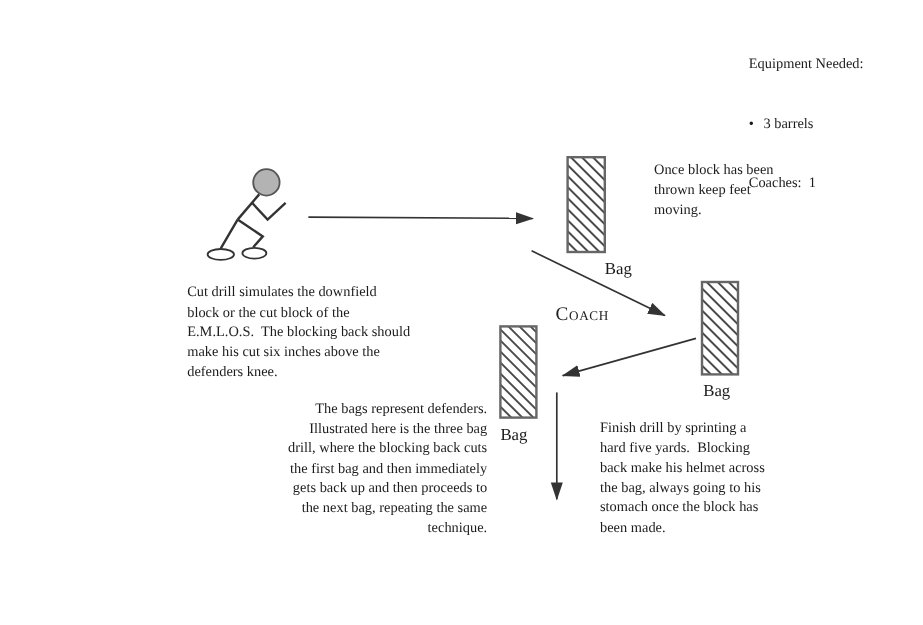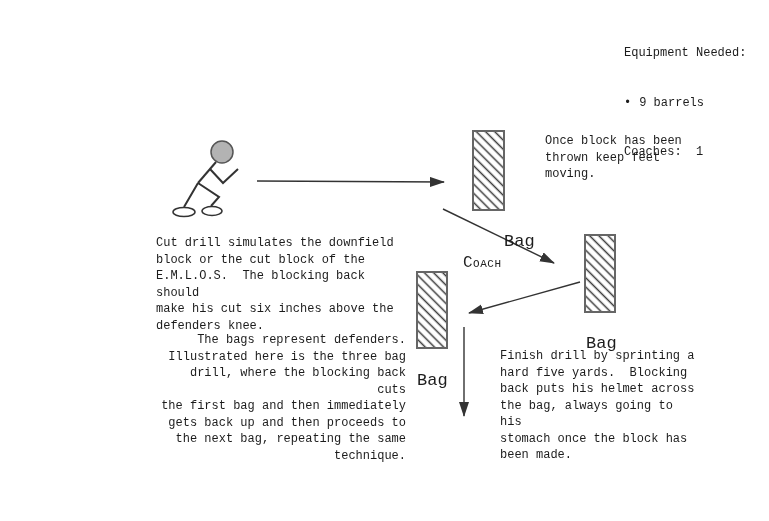--- a/index.html
+++ b/index.html
@@ -3,38 +3,38 @@
 <meta charset="utf-8">
 <style>
   * { margin: 0; padding: 0; box-sizing: border-box; }
   html, body { background: #ffffff; }
   .page {
     position: relative;
     width: 769px;
     height: 521px;
     background: #ffffff;
     overflow: hidden;
-    font-family: Liberation Mono, monospace;
+    font-family: Liberation Serif, serif;
     color: #1c1c1c;
   }
   .txt {
     position: absolute;
     font-size: 12px;
     line-height: 16.5px;
     white-space: pre-wrap;
     color: #1c1c1c;
   }
   .equipment { left: 624px; top: 12px; }
   .equipment .line { display: block; }
   .equipment .bullet { display: inline-block; margin-right: 8px; }
   .note-once   { left: 545px; top: 133px; width: 150px; }
   .para-cut    { left: 156px; top: 235px; width: 250px; }
   .para-bags   { left: 156px; top: 332px; width: 250px; text-align: right; }
   .note-finish { left: 500px; top: 348px; width: 200px; }
-  .bag-label { position: absolute; font-size: 17px; color: #1c1c1c; margin-top: 15px; }
+  .bag-label { position: absolute; font-size: 14px; color: #1c1c1c; }
   .bag1-label { left: 504px; top: 217px; }
   .bag2-label { left: 417px; top: 356px; }
   .bag3-label { left: 586px; top: 319px; }
   .coach-label {
     position: absolute;
     left: 463px; top: 254px;
     font-size: 16px;
     font-variant: small-caps;
     letter-spacing: 0.5px;
     color: #222222;
@@ -74,42 +74,42 @@
     <g stroke="#333333" stroke-width="1.4" fill="none">
       <line x1="257" y1="181" x2="444" y2="182" marker-end="url(#arrowhead)"></line>
       <line x1="443" y1="209" x2="554" y2="263" marker-end="url(#arrowhead)"></line>
       <line x1="580" y1="282" x2="469" y2="313" marker-end="url(#arrowhead)"></line>
       <line x1="464" y1="327" x2="464" y2="416" marker-end="url(#arrowhead)"></line>
     </g>
   </svg>
 
   <div class="txt equipment">
     <span class="line">Equipment Needed:</span>
-    <span class="line"><span class="bullet">•</span><span>9 barrels</span></span>
+    <span class="line"><span class="bullet">•</span><span>3 barrels</span></span>
     <span class="line">Coaches:  1</span>
   </div>
 
   <div class="txt para-cut">Cut drill simulates the downfield
 block or the cut block of the
 E.M.L.O.S.  The blocking back should
 make his cut six inches above the
 defenders knee.</div>
   <div class="txt note-once">Once block has been
 thrown keep feet
 moving.</div>
   <div class="txt para-bags">The bags represent defenders.
 Illustrated here is the three bag
 drill, where the blocking back cuts
 the first bag and then immediately
 gets back up and then proceeds to
 the next bag, repeating the same
 technique.</div>
   <div class="txt note-finish">Finish drill by sprinting a
 hard five yards.  Blocking
-back puts his helmet across
+back make his helmet across
 the bag, always going to his
 stomach once the block has
 been made.</div>
 
   <div class="coach-label">Coach</div>
   <div class="bag-label bag1-label">Bag</div>
   <div class="bag-label bag2-label">Bag</div>
   <div class="bag-label bag3-label">Bag</div>
 
 </div>

